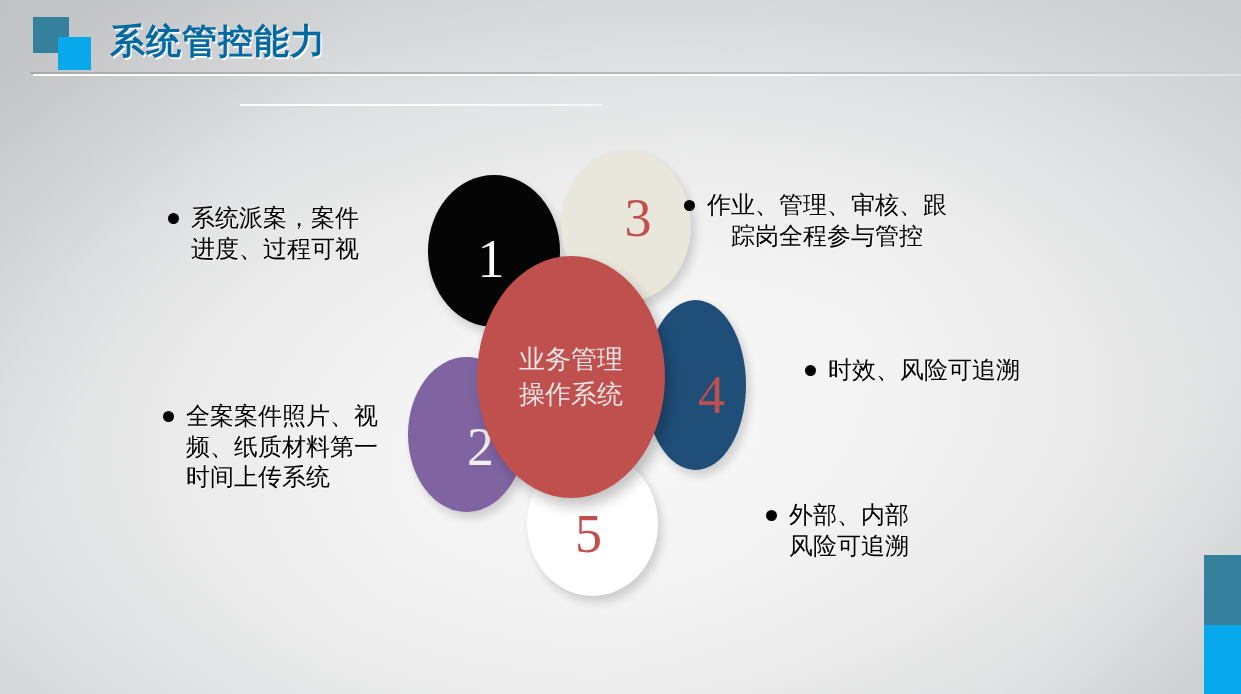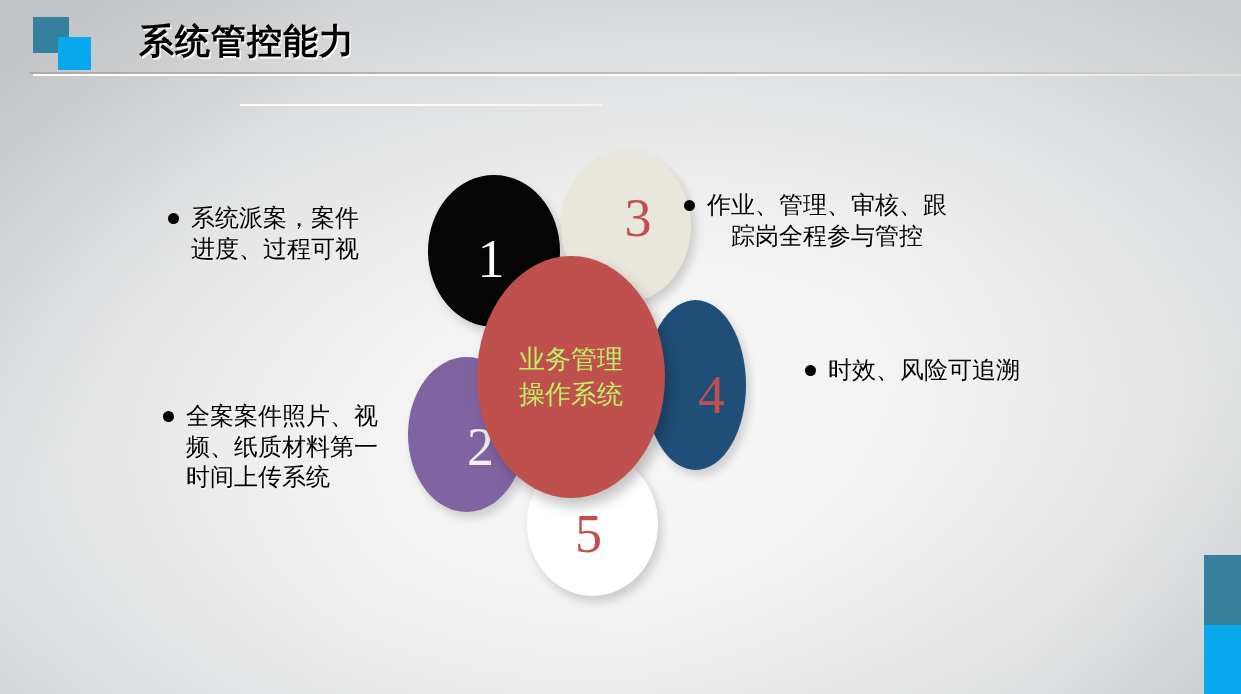--- a/index.html
+++ b/index.html
@@ -56,24 +56,23 @@
     left: 58px; top: 37px;
     width: 33px; height: 33px;
     background: #08a8ec;
   }
   .slide-title {
     position: absolute;
     left: 110px; top: 18px;
     font-size: 35px;
     font-weight: bold;
     letter-spacing: 1px;
-    color: #000000;
+    color: #0369a1;
     text-shadow: 1.5px 1.5px 0 rgba(255,255,255,0.85), -0.5px -0.5px 0 rgba(255,255,255,0.4);
     white-space: nowrap;
-    margin-left: 29px;
   }
   .rule-grey {
     position: absolute;
     left: 30px; top: 72px;
     width: 1211px; height: 2px;
     background: linear-gradient(to right, #a9abad 0%, #b3b5b7 40%, #c3c5c7 80%, #cfd1d3 100%);
   }
   .rule-white-1 {
     position: absolute;
     left: 33px; top: 74px;
@@ -141,21 +140,21 @@
     background: #c0504d;
     box-shadow: 5px 8px 13px rgba(0,0,0,0.24);
     display: flex;
     flex-direction: column;
     align-items: center;
     justify-content: center;
   }
   .petal-center-label {
     font-family: "Liberation Serif", "DejaVu Serif", serif;
     font-size: 26px;
-    color: #bef264;
+    color: #e5e5e5;
     line-height: 1.35;
     text-align: center;
     white-space: nowrap;
   }
 
   
   .callout {
     position: absolute;
     display: flex;
     align-items: flex-start;
@@ -253,14 +252,19 @@
     <span class="bullet-dot"></span>
     <span class="callout-text">作业、管理、审核、跟
 踪岗全程参与管控</span>
   </div>
 
   <div class="callout callout-right-2">
     <span class="bullet-dot"></span>
     <span class="callout-text">时效、风险可追溯</span>
   </div>
 
+  <div class="callout callout-right-3">
+    <span class="bullet-dot"></span>
+    <span class="callout-text">外部、内部
+风险可追溯</span>
+  </div>
 
 </div>
 
 </body></html>

